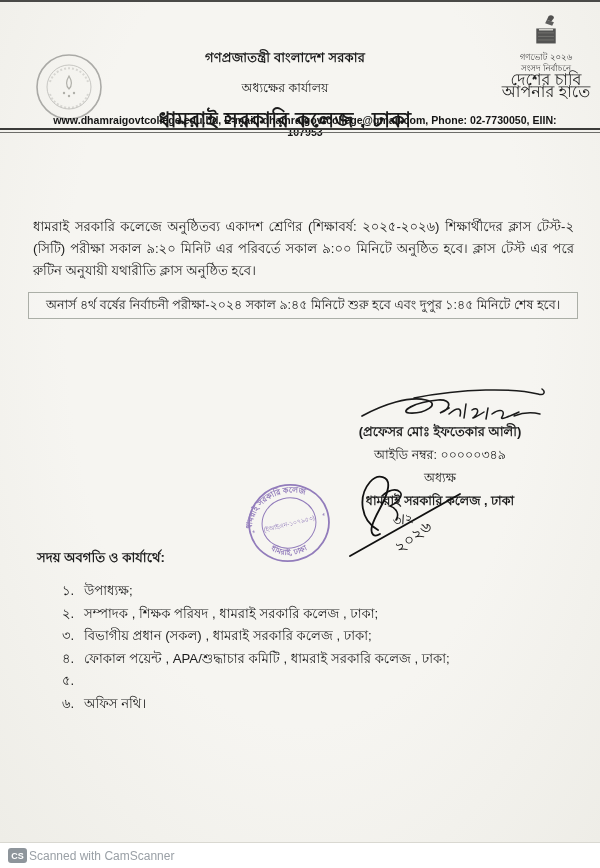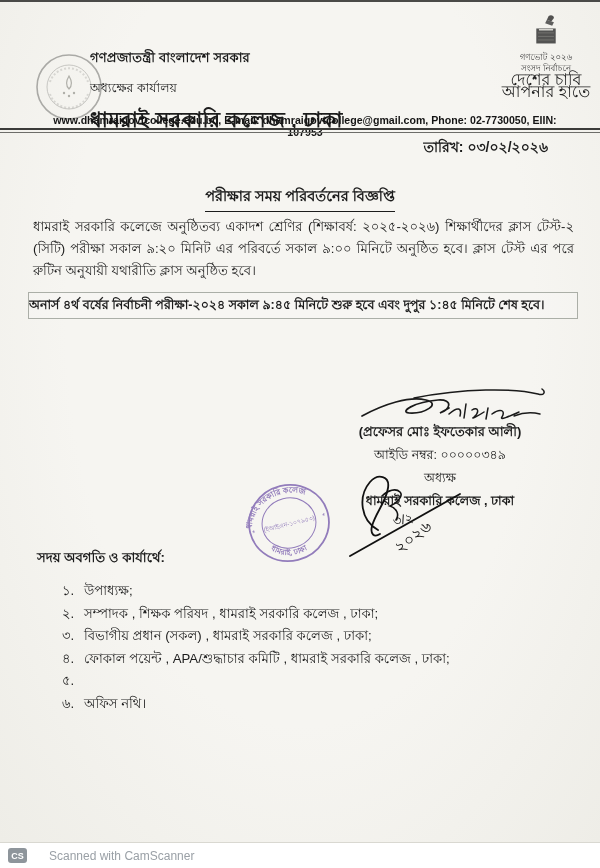--- a/index.html
+++ b/index.html
@@ -16,21 +16,21 @@
     background:radial-gradient(ellipse at 50% 38%, #f6f5f1 55%, #eeede7 100%);
     border-top:2px solid #4a4a48;
     border-bottom:1px solid #d9d8d1;
   }
   
   .seal-left {
     position:absolute; left:34px; top:50px; width:70px; height:70px;
     opacity:.55;
   }
   .header-center {
-    position:absolute; left:90px; right:120px; top:46px; text-align:left;
+    position:absolute; left:90px; right:120px; top:46px; text-align:center;
   }
   .govt-line { font-size:13px; font-weight:bold; letter-spacing:.2px; }
   .office-line { font-size:12.5px; margin-top:10px; }
   .college-name { font-size:21px; font-weight:bold; margin-top:5px; letter-spacing:.3px; }
   .contact-line {
     position:absolute; left:40px; right:30px; top:112px; text-align:center;
     font-size:10.6px; font-weight:bold; color:#141414;
   }
   .election-stamp {
     position:absolute; right:6px; top:12px; width:96px; text-align:center;
@@ -53,22 +53,22 @@
   .notice-title span {
     display:inline-block; font-size:14.5px; font-weight:bold;
     border-bottom:1.6px solid #1c1c1c; padding-bottom:2px;
   }
   .para1 {
     position:absolute; left:33px; right:26px; top:214px;
     font-size:13.2px; line-height:22px; text-align:justify;
   }
   .boxed {
     position:absolute; border:1px solid rgba(110,116,106,.55);
-    font-size:12.6px; line-height:17px; padding:4px 0;
-    white-space:nowrap; overflow:hidden; background:rgba(255,255,255,.15);font-weight:bold;
+    font-size:12.6px; line-height:17px; padding:4px 17px;
+    white-space:nowrap; overflow:hidden; background:rgba(255,255,255,.15);
   }
   .box2 { left:28px; top:290px; width:550px; }
   .box3 { left:28px; top:325px; width:556px; }
   
   .sig-block {
     position:absolute; right:34px; top:384px; width:252px; text-align:center;
   }
   .sig-scrawl { display:block; margin:0 auto -4px 40px; }
   .sig-name { font-size:13px; font-weight:bold; }
   .sig-id { font-size:12.6px; margin-top:3px; }
@@ -82,21 +82,21 @@
   .dist-item { display:flex; font-size:13.2px; line-height:22.5px; }
   .dist-no { width:22px; flex:none; }
   
   .footer {
     position:absolute; left:0; bottom:0; width:600px; height:25px;
     background:#ffffff; display:flex; align-items:center; padding-left:8px;
   }
   .cs-badge {
     width:19px; height:15px; background:#8e959b; color:#ffffff;
     border-radius:3px; font-size:9px; font-weight:bold;
-    display:flex; align-items:center; justify-content:center; margin-right:22px;
+    display:flex; align-items:center; justify-content:center; margin-right:2px;
   }
   .cs-text { color:#9aa0a6; font-size:12px; }
 </style>
 </head>
 <body>
 
 <div class="paper">
 
   <svg class="seal-left" viewBox="0 0 70 70" width="70" height="70">
     <circle cx="35" cy="35" r="32" fill="none" stroke="#6f6f6c" stroke-width="1.6"></circle>
@@ -127,25 +127,21 @@
       <line x1="8" y1="29" x2="26" y2="29" stroke="#6b6b66" stroke-width="0.7"></line>
     </svg>
     <div class="es-line">গণভোট ২০২৬</div>
     <div class="es-line">সংসদ নির্বাচনে</div>
     <div class="es-line strong">দেশের চাবি</div>
     <div class="es-line strong">আপনার হাতে</div>
   </div>
 
   <div class="double-rule"></div>
 
-  <div class="date-line">তারিখ: ০৩/০২/২০২৬</div>
-
-  <div class="notice-title">
-    <span>পরীক্ষার সময় পরিবর্তনের বিজ্ঞপ্তি</span>
-  </div>
+
 
   <div class="para1">ধামরাই সরকারি কলেজে অনুষ্ঠিতব্য একাদশ শ্রেণির (শিক্ষাবর্ষ: ২০২৫-২০২৬) শিক্ষার্থীদের ক্লাস টেস্ট-২ (সিটি) পরীক্ষা সকাল ৯:২০ মিনিট এর পরিবর্তে সকাল ৯:০০ মিনিটে অনুষ্ঠিত হবে। ক্লাস টেস্ট এর পরে রুটিন অনুযায়ী যথারীতি ক্লাস অনুষ্ঠিত হবে।</div>
 
   <div class="boxed box2">অনার্স ৪র্থ বর্ষের নির্বাচনী পরীক্ষা-২০২৪ সকাল ৯:৪৫ মিনিটে শুরু হবে এবং দুপুর ১:৪৫ মিনিটে শেষ হবে।</div>
 
   <div class="sig-block">
     <svg class="sig-scrawl" viewBox="0 0 200 40" width="200" height="40">
       <path d="M8 30 C30 18 55 10 72 14 C88 18 70 28 55 27 C45 26 60 16 84 14 C100 13 96 24 86 27 L95 22" fill="none" stroke="#1a1a1a" stroke-width="1.7" stroke-linecap="round"></path>
       <path d="M95 28 C104 20 108 22 106 30 M112 18 L110 32 M118 24 C124 20 126 26 120 31 C116 34 124 30 130 26 M134 22 L132 33 M138 28 C146 22 152 24 148 31 C145 35 156 30 165 26" fill="none" stroke="#1a1a1a" stroke-width="1.5" stroke-linecap="round"></path>
       <path d="M60 12 C110 2 160 2 184 8 C190 10 192 6 188 3" fill="none" stroke="#1a1a1a" stroke-width="1.5" stroke-linecap="round"></path>

